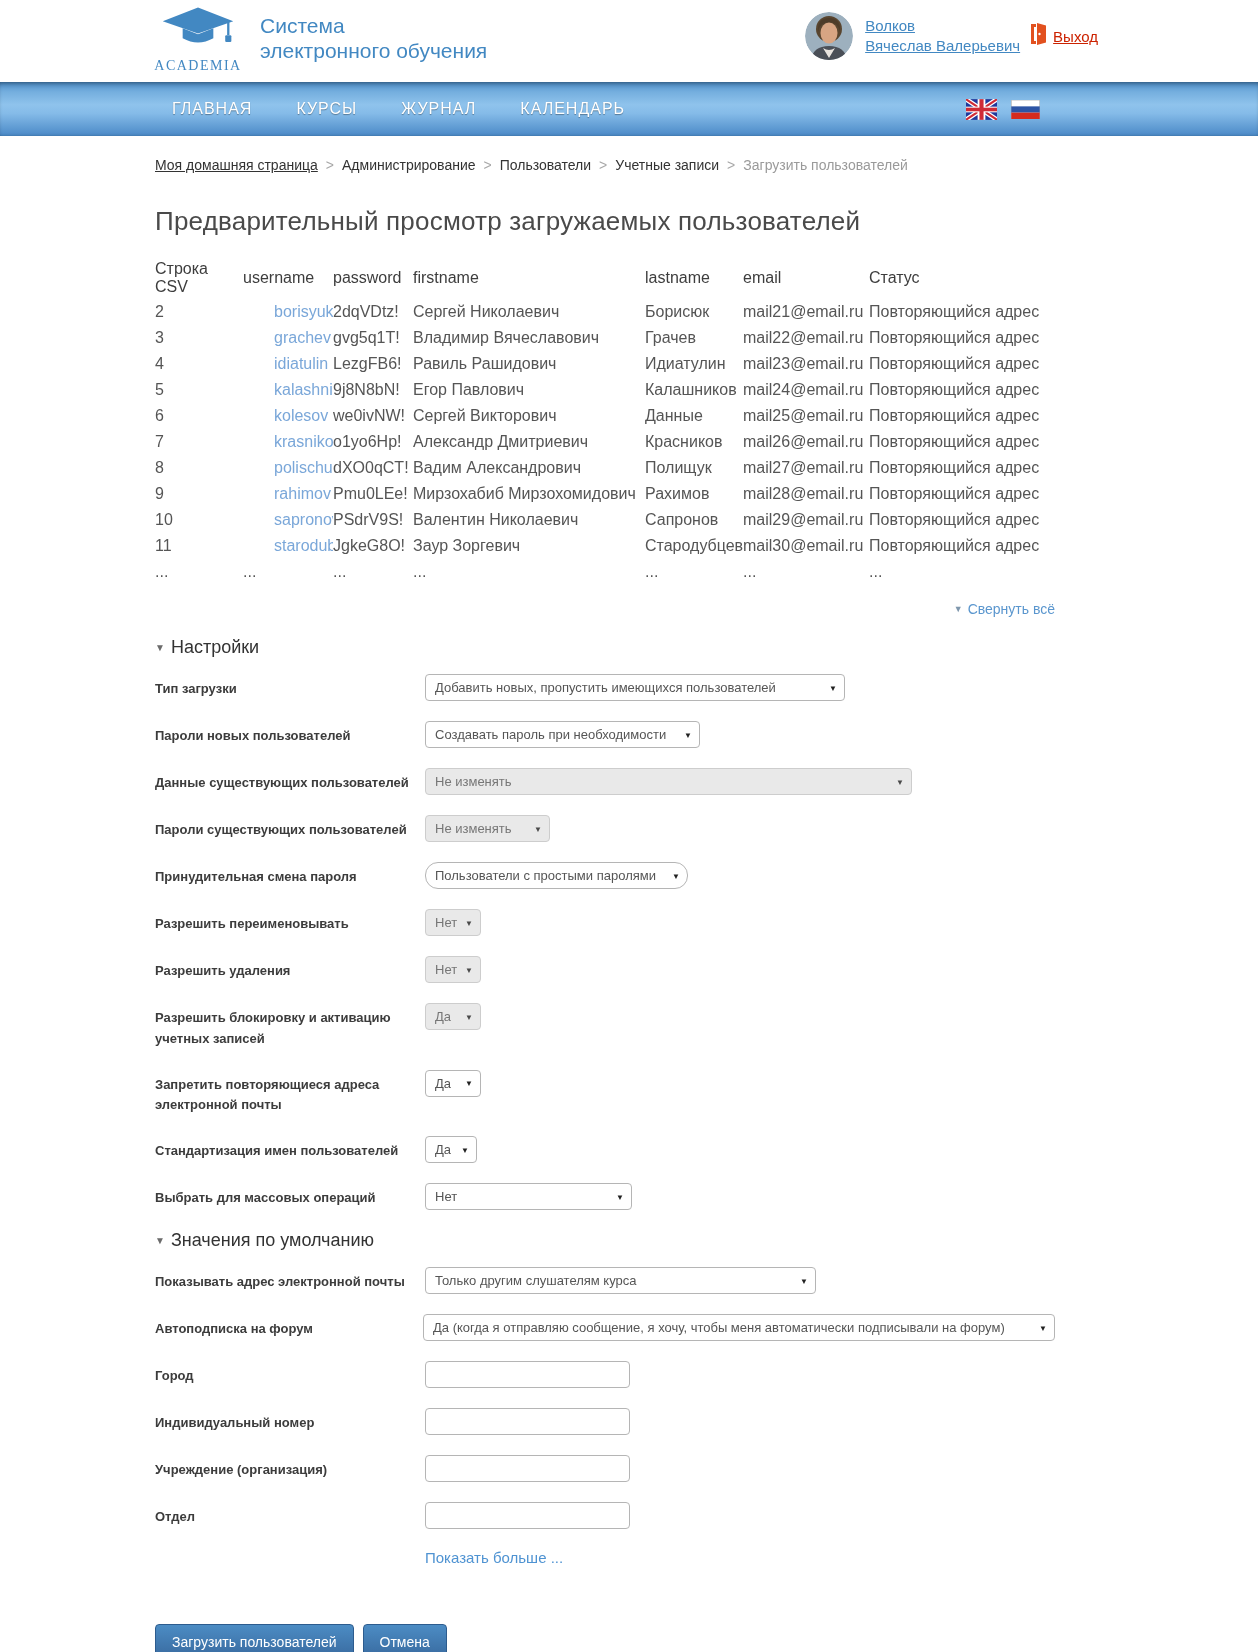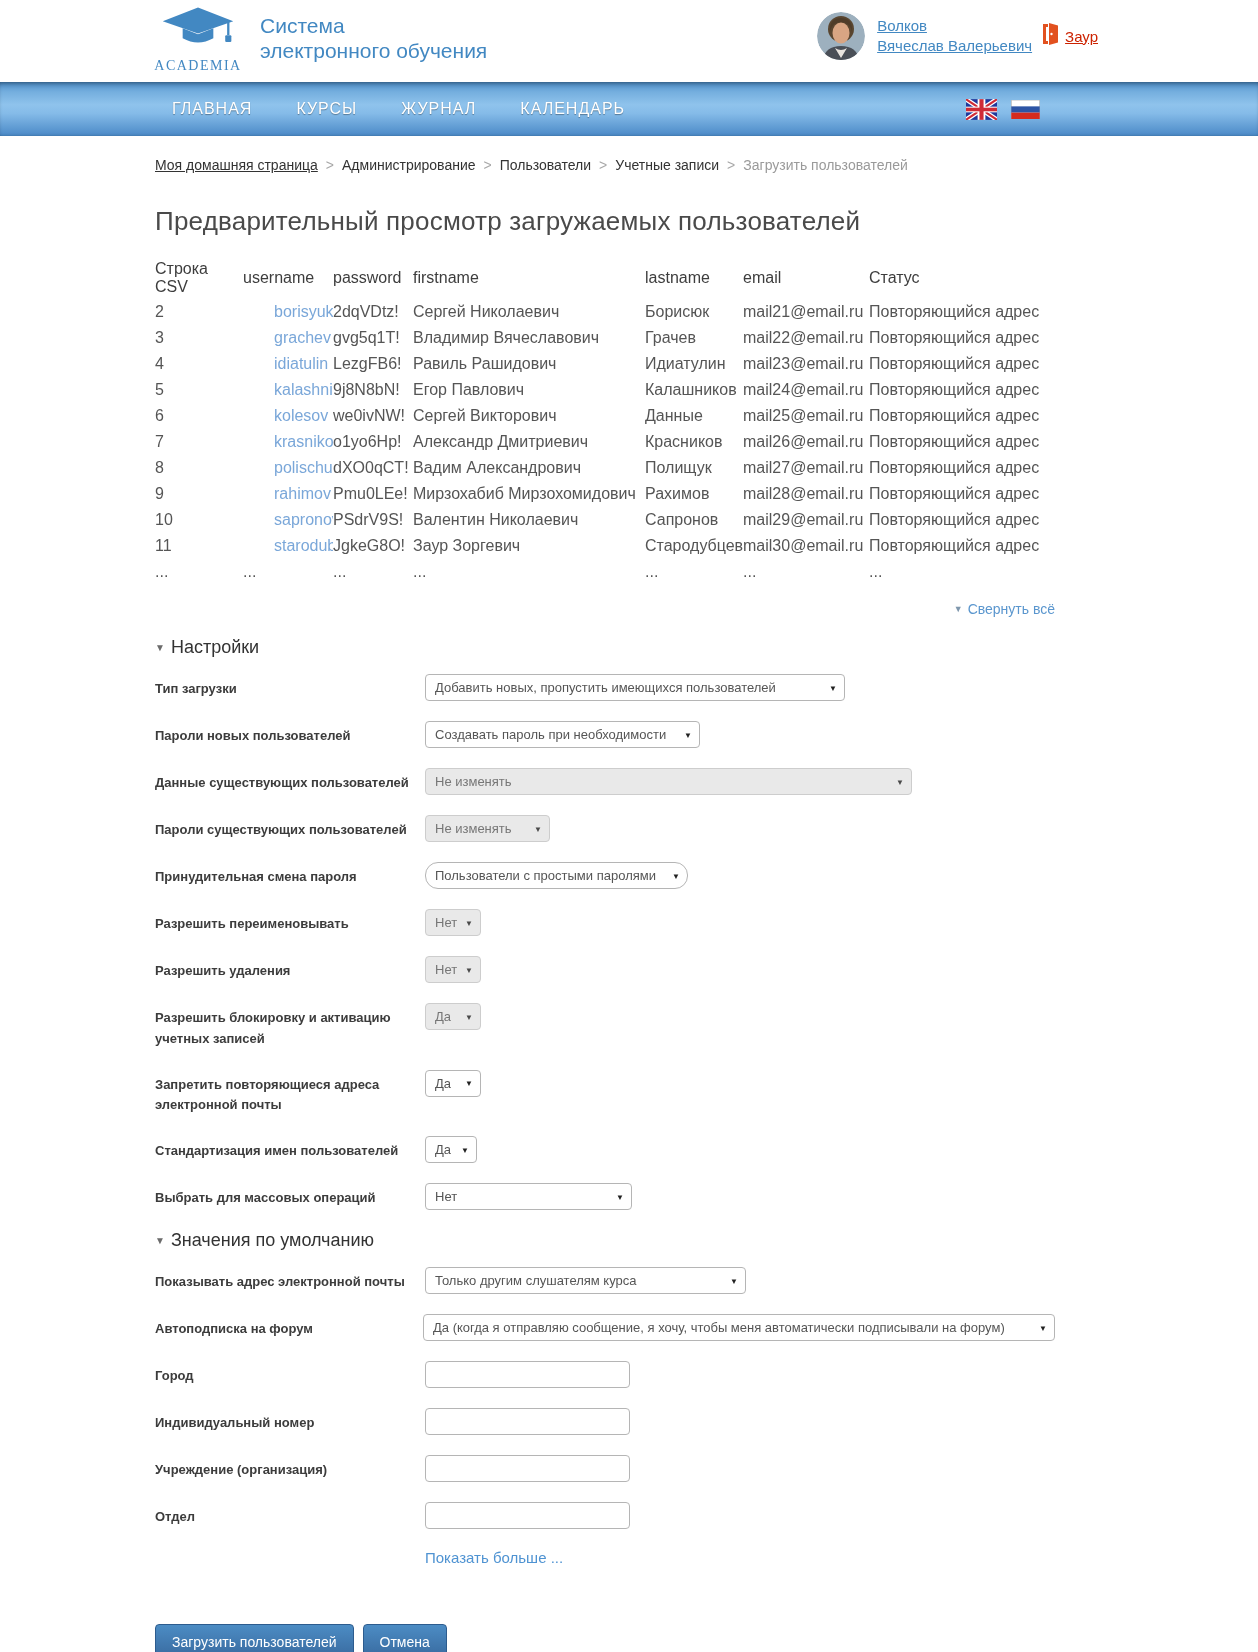--- a/index.html
+++ b/index.html
@@ -113,21 +113,21 @@
       <span>Волков</span><br>
       <span>Вячеслав Валерьевич</span>
     </a>
     <span class="door-icon">
       <svg width="17" height="22" viewBox="0 0 17 22">
         <path d="M1,1 h5 v3 h-2 v14 h2 v3 h-5 z" fill="#e2511f"></path>
         <path d="M7,0 L16,2.5 V19.5 L7,22 Z" fill="#e2511f"></path>
         <circle cx="9.5" cy="11" r="1.2" fill="#fff"></circle>
       </svg>
     </span>
-    <a class="logout">Заур</a>
+    <a class="logout">Выход</a>
   </div>
 </header>
 
 <nav class="navbar">
   <div class="nav-items" id="nav-items">
       <a class="nav-item">ГЛАВНАЯ</a>
       <a class="nav-item">КУРСЫ</a>
       <a class="nav-item">ЖУРНАЛ</a>
       <a class="nav-item">КАЛЕНДАРЬ</a>
     </div>
@@ -390,21 +390,21 @@
         </div>
       </div>
   </section>
 
   <section>
     <h2 class="section-title"><span class="tri">▼</span><span>Значения по умолчанию</span></h2>
     <div id="defaults-fields">
         <div class="form-row">
           <div class="form-label">Показывать адрес электронной почты</div>
           <div class="form-ctl">
-            <div class="select" style="width: 321px;">
+            <div class="select" style="width: 391px;">
               <span class="sv">Только другим слушателям курса</span>
               <span class="arrow">▼</span>
             </div>
           </div>
         </div>
         <div class="form-row">
           <div class="form-label">Автоподписка на форум</div>
           <div class="form-ctl">
             <div class="select" style="width: 632px;">
               <span class="sv">Да (когда я отправляю сообщение, я хочу, чтобы меня автоматически подписывали на форум)</span>

